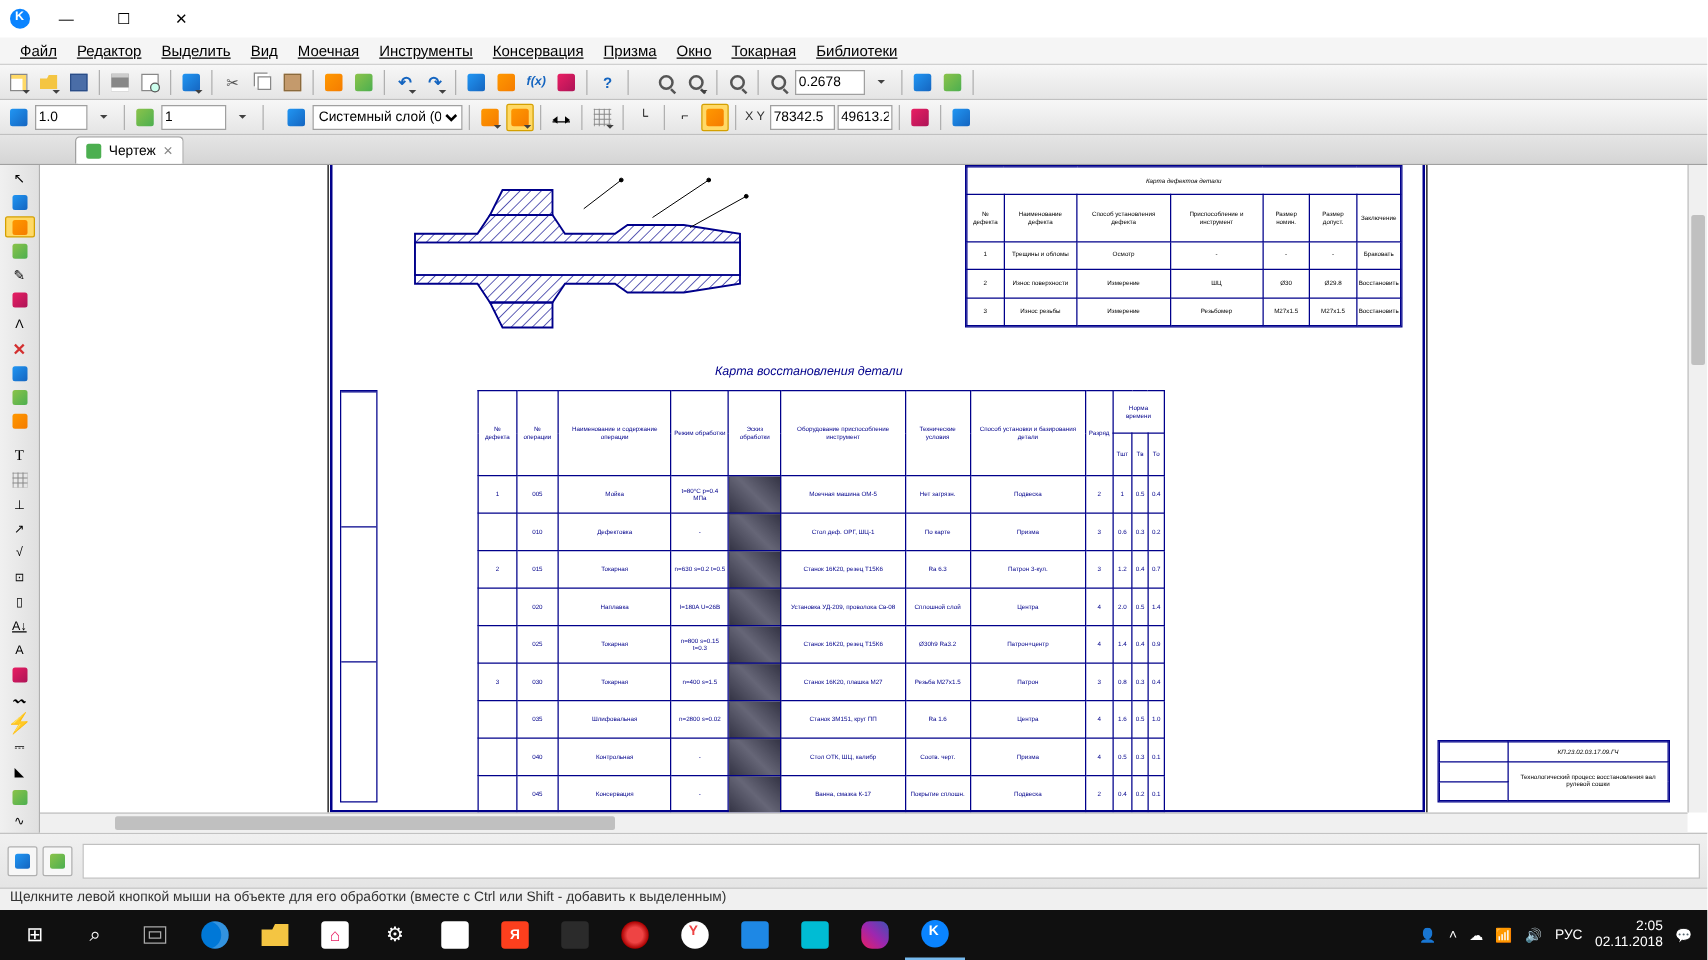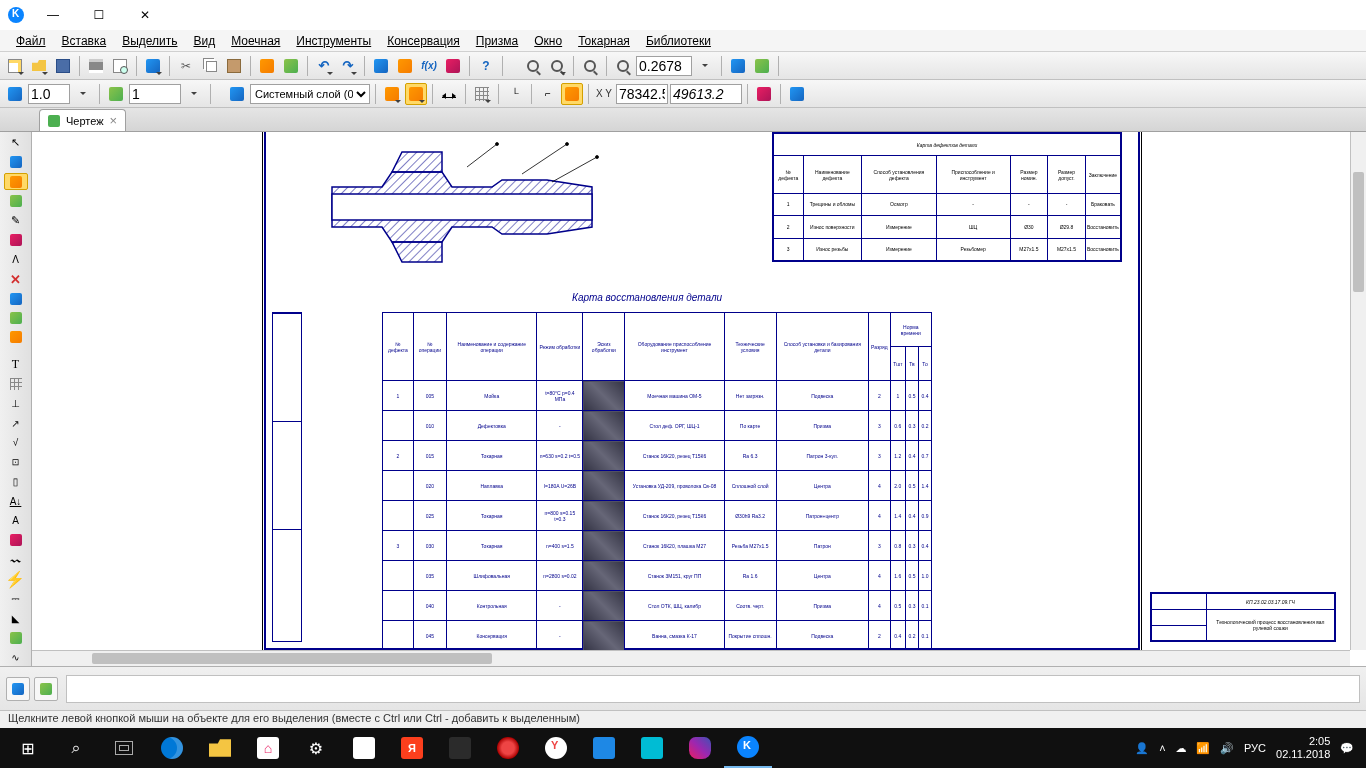--- a/index.html
+++ b/index.html
@@ -16,21 +16,21 @@
 
 .menubar { height: 22px; background: #f5f5f5; display: flex; align-items: center; padding: 0 8px; font-size: 12px; border-bottom: 1px solid #d0d0d0; }
 .menubar span { padding: 2px 8px; cursor: default; }
 .menubar span u { text-decoration: underline; }
 
 
 .toolbar { height: 28px; background: linear-gradient(#f7f7f7,#e5e5e5); border-bottom: 1px solid #c0c0c0; display: flex; align-items: center; padding: 0 4px; gap: 2px; font-size: 11px; }
 .tb-sep { width: 1px; height: 20px; background: #b0b0b0; margin: 0 3px; }
 .tb-btn { width: 22px; height: 22px; border: 1px solid transparent; border-radius: 2px; display: flex; align-items: center; justify-content: center; cursor: default; position: relative; }
 .tb-btn .dd { position: absolute; right: 1px; bottom: 1px; width: 0; height: 0; border-left: 3px solid transparent; border-right: 3px solid transparent; border-top: 3px solid #404040; }
-.tb-input { height: 20px; border: 1px solid #a0a0a0; font-size: 14px; padding: 0 2px; background: #fff; }
+.tb-input { height: 20px; border: 1px solid #a0a0a0; font-size: 11px; padding: 0 2px; background: #fff; }
 .tb-select { height: 20px; border: 1px solid #a0a0a0; font-size: 11px; background: #fff; }
 
 
 .ic { width: 14px; height: 14px; display: block; }
 .ic-new { background: #fff; border: 1px solid #888; box-shadow: inset -3px 3px 0 #ffd966; }
 .ic-open { background: #f4c542; clip-path: polygon(0 30%,40% 30%,50% 10%,100% 10%,100% 90%,0 90%); }
 .ic-save { background: #4a6da7; border: 1px solid #2a4d87; }
 .ic-print { background: #888; border-top: 3px solid #ccc; border-bottom: 3px solid #fff; }
 .ic-preview { background: #fff; border: 1px solid #888; position: relative; }
 .ic-preview::after { content:""; position:absolute; right:-2px; bottom:-2px; width:6px; height:6px; border:1px solid #555; border-radius:50%; background:#cfe; }
@@ -48,21 +48,21 @@
 .ic-generic3 { background: linear-gradient(135deg,#2196f3,#1565c0); border-radius:2px; }
 .ic-generic4 { background: linear-gradient(135deg,#e91e63,#ad1457); border-radius:2px; }
 .ic-cross { color:#d32f2f; font-size:13px; font-weight:bold; }
 .ic-dim { border-bottom:1px solid #000; position:relative; height:8px; width:14px; }
 .ic-dim::before,.ic-dim::after{content:"";position:absolute;bottom:-2px;width:0;height:0;border-top:3px solid transparent;border-bottom:3px solid transparent;}
 .ic-dim::before{left:0;border-right:4px solid #000;}
 .ic-dim::after{right:0;border-left:4px solid #000;}
 .ic-grid { background-image: linear-gradient(#888 1px,transparent 1px),linear-gradient(90deg,#888 1px,transparent 1px); background-size:4px 4px; }
 
 
-.doctabbar { height: 24px; background: linear-gradient(#e5e5e5,#d5d5d5); display: flex; align-items: flex-end; padding-left: 39px; border-bottom: 1px solid #a0a0a0; }
+.doctabbar { height: 24px; background: linear-gradient(#e5e5e5,#d5d5d5); display: flex; align-items: flex-end; padding-left: 60px; border-bottom: 1px solid #a0a0a0; }
 .doctab { height: 22px; background: #fff; border: 1px solid #a0a0a0; border-bottom: none; border-radius: 4px 4px 0 0; padding: 2px 8px; display: flex; align-items: center; gap: 6px; font-size: 11px; }
 .doctab .ci { width:12px; height:12px; background:#4caf50; border-radius:2px; }
 .doctab .cx { color:#888; font-size:13px; cursor:default; }
 
 
 .mainrow { display: flex; height: calc(768px - 30px - 22px - 28px - 28px - 24px - 44px - 18px - 40px); }
 .leftpanel { width: 32px; background: linear-gradient(to right,#f0f0f0,#e0e0e0); border-right: 1px solid #b0b0b0; display: flex; flex-direction: column; align-items: center; padding-top: 2px; gap: 2px; }
 .leftpanel .lp { width: 24px; height: 18px; display:flex; align-items:center; justify-content:center; border-radius:2px; cursor:default; }
 .leftpanel .lp.sel { background:#ffd966; border:1px solid #d4a000; }
 
@@ -133,21 +133,21 @@
   <div class="app-icon"></div>
   <div class="wincontrols">
     <div>—</div>
     <div>☐</div>
     <div class="close">✕</div>
   </div>
 </div>
 
 <div class="menubar">
   <span><u>Файл</u></span>
-  <span><u>Вставка</u></span>
+  <span><u>Редактор</u></span>
   <span><u>Выделить</u></span>
   <span><u>Вид</u></span>
   <span><u>Моечная</u></span>
   <span><u>Инструменты</u></span>
   <span><u>Консервация</u></span>
   <span><u>Призма</u></span>
   <span><u>Окно</u></span>
   <span><u>Токарная</u></span>
   <span><u>Библиотеки</u></span>
 </div>
@@ -299,21 +299,21 @@
   <div class="tb-sep"></div>
   <div class="tb-btn">
       <span style="font-size:10px">⌐</span>
     </div>
   <div class="tb-btn" style="background:#ffd966;border-color:#d4a000">
       <span class="ic ic-generic2"></span>
     </div>
   <div class="tb-sep"></div>
   <span style="font-size:10px;color:#333;margin:0 2px">X Y</span>
   <input class="tb-input" style="width: 52px;" value="78342.5">
-  <input class="tb-input" style="width: 72px; font-style: italic;" value="49613.2">
+  <input class="tb-input" style="width: 44px;" value="49613.2">
   <div class="tb-sep"></div>
   <div class="tb-btn">
       <span class="ic ic-generic4"></span>
     </div>
   <div class="tb-sep"></div>
   <div class="tb-btn">
       <span class="ic ic-generic3"></span>
     </div>
 </div>
 
@@ -674,21 +674,21 @@
   <div class="pbtn">
       <span class="ic ic-generic3" style="width:12px;height:12px"></span>
     </div>
   <div class="pbtn">
       <span class="ic ic-generic" style="width:12px;height:12px"></span>
     </div>
   <div style="flex:1;height:28px;border:1px solid #c0c0c0;background:#fff;margin-left:4px"></div>
 </div>
 
 <div class="statusbar">
-  <span>Щелкните левой кнопкой мыши на объекте для его выделения (вместе с Ctrl или Ctrl - добавить к выделенным)</span>
+  <span>Щелкните левой кнопкой мыши на объекте для его обработки (вместе с Ctrl или Shift - добавить к выделенным)</span>
 </div>
 
 <div class="taskbar">
   <div class="tb-item">
       <span style="font-size:16px">⊞</span>
     </div>
   <div class="tb-item">
       <span class="tbi-search">⌕</span>
     </div>
   <div class="tb-item">

